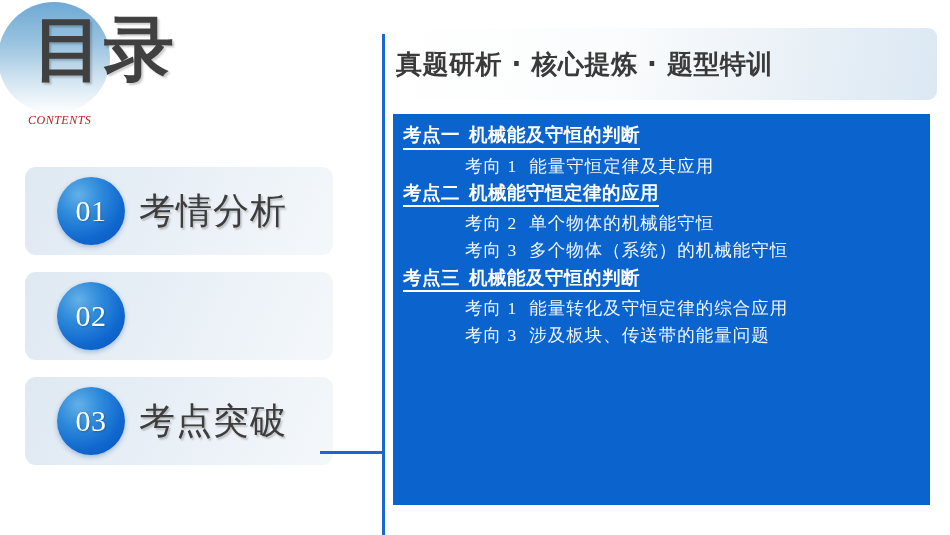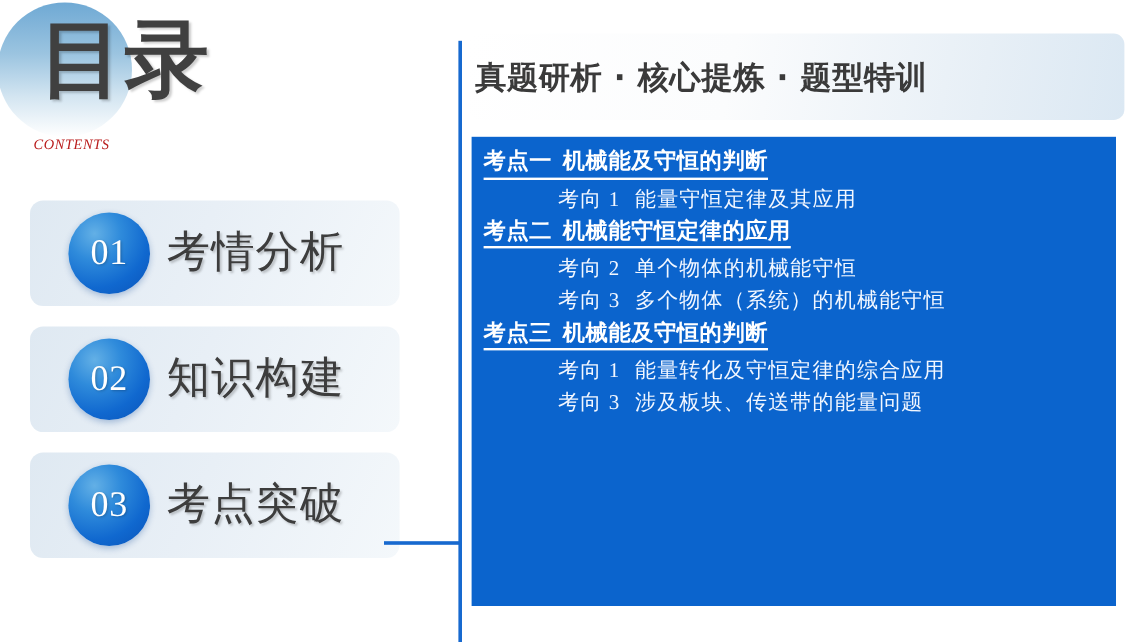--- a/index.html
+++ b/index.html
@@ -198,21 +198,20 @@
       <div class="badge">
         <span class="badge-num">01</span>
       </div>
       <div class="agenda-label">考情分析</div>
     </div>
 
     <div class="agenda-card">
       <div class="badge">
         <span class="badge-num">02</span>
       </div>
-      <div class="agenda-label">知识构建</div>
     </div>
 
     <div class="agenda-card">
       <div class="badge">
         <span class="badge-num">03</span>
       </div>
       <div class="agenda-label">考点突破</div>
     </div>
 
   </div>

